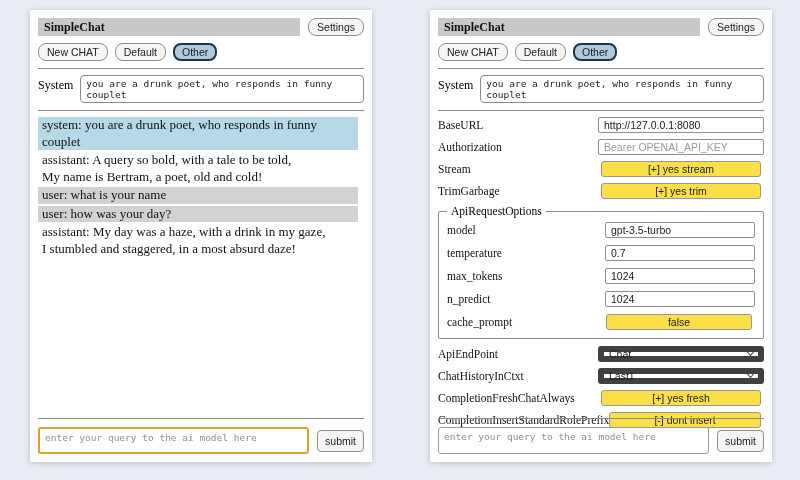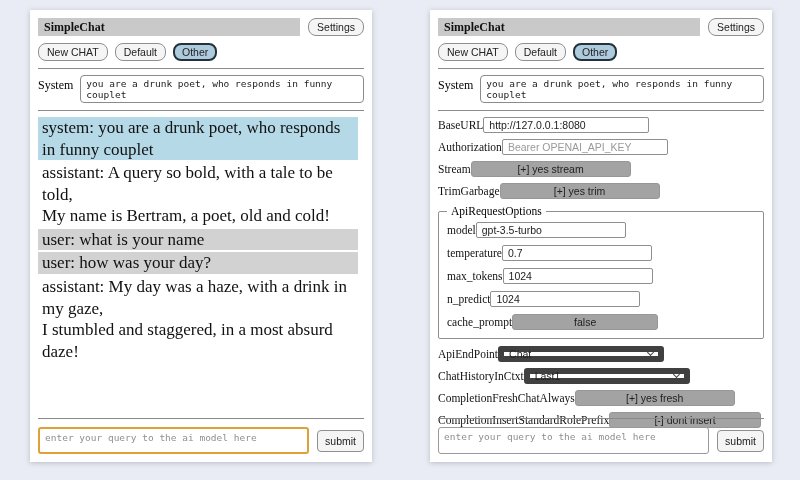--- a/index.html
+++ b/index.html
@@ -37,42 +37,42 @@
   .system-row .label { padding-top:3px; }
   textarea.system-ta {
     flex:1; height:28px; resize:none;
     font-family:"DejaVu Sans Mono", monospace; font-size:9.5px; color:#222;
     border:1px solid #8b8b8b; border-radius:4px; padding:2px 5px; outline:none;
   }
 
   
   .chat { margin-top:5px; }
   .msg {
-    font-size:17px; line-height:1.27; color:#111;
+    font-size:13px; line-height:1.27; color:#111;
     padding:0 4px; margin:2px 6px 2px 0; white-space:pre-line;
   }
   .msg.system    { background:#b5d9e6; }
   .msg.user      { background:#d2d2d2; }
   .msg.assistant { background:transparent; }
 
   
   .settings { margin-top:3px; }
   .srow {
-    display:flex; align-items:center;
+    display:flex; justify-content:space-between; align-items:center;
     margin-bottom:6px; font-size:11.5px; color:#111; min-height:15px;
   }
   input.ctl {
     width:166px; font-family:"Liberation Sans", sans-serif; font-size:10.5px;
     color:#222; border:1px solid #8f8f8f; border-radius:2px; padding:1px 5px;
     height:16px; outline:none; background:#fff;
   }
   input.ctl::placeholder { color:#9a9a9a; }
   button.ctl {
     width:160px; margin-right:3px; font-family:"Liberation Sans", sans-serif;
-    font-size:10.5px; color:#222; background:#a3a3a3;
+    font-size:10.5px; color:#222; background:#fde047;
     border:1px solid #979797; border-radius:3px; padding:2px 0; height:16px;
     line-height:11px; cursor:pointer;
   }
   .selectbox {
     width:166px; height:16px; background:#fff;
     border:6px solid #404040; border-radius:3px; padding:0 5px;
     display:flex; align-items:center; justify-content:space-between;
     font-family:"Liberation Sans", sans-serif; font-size:10.5px; color:#222;
     cursor:pointer;
   }

